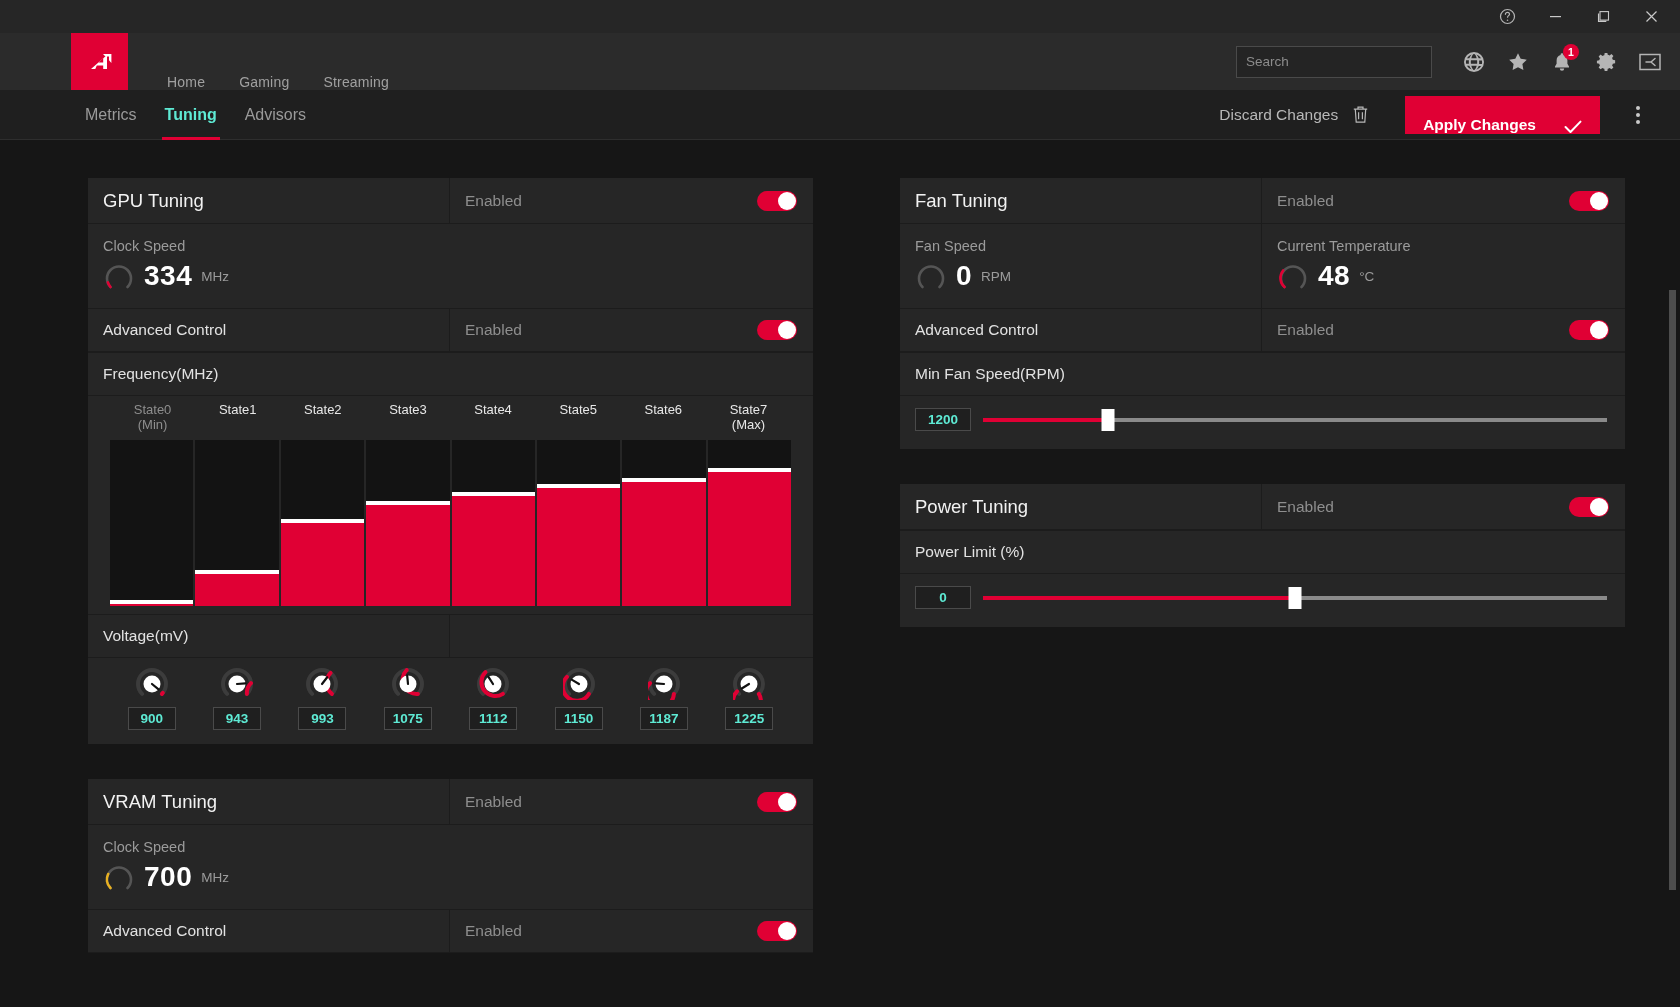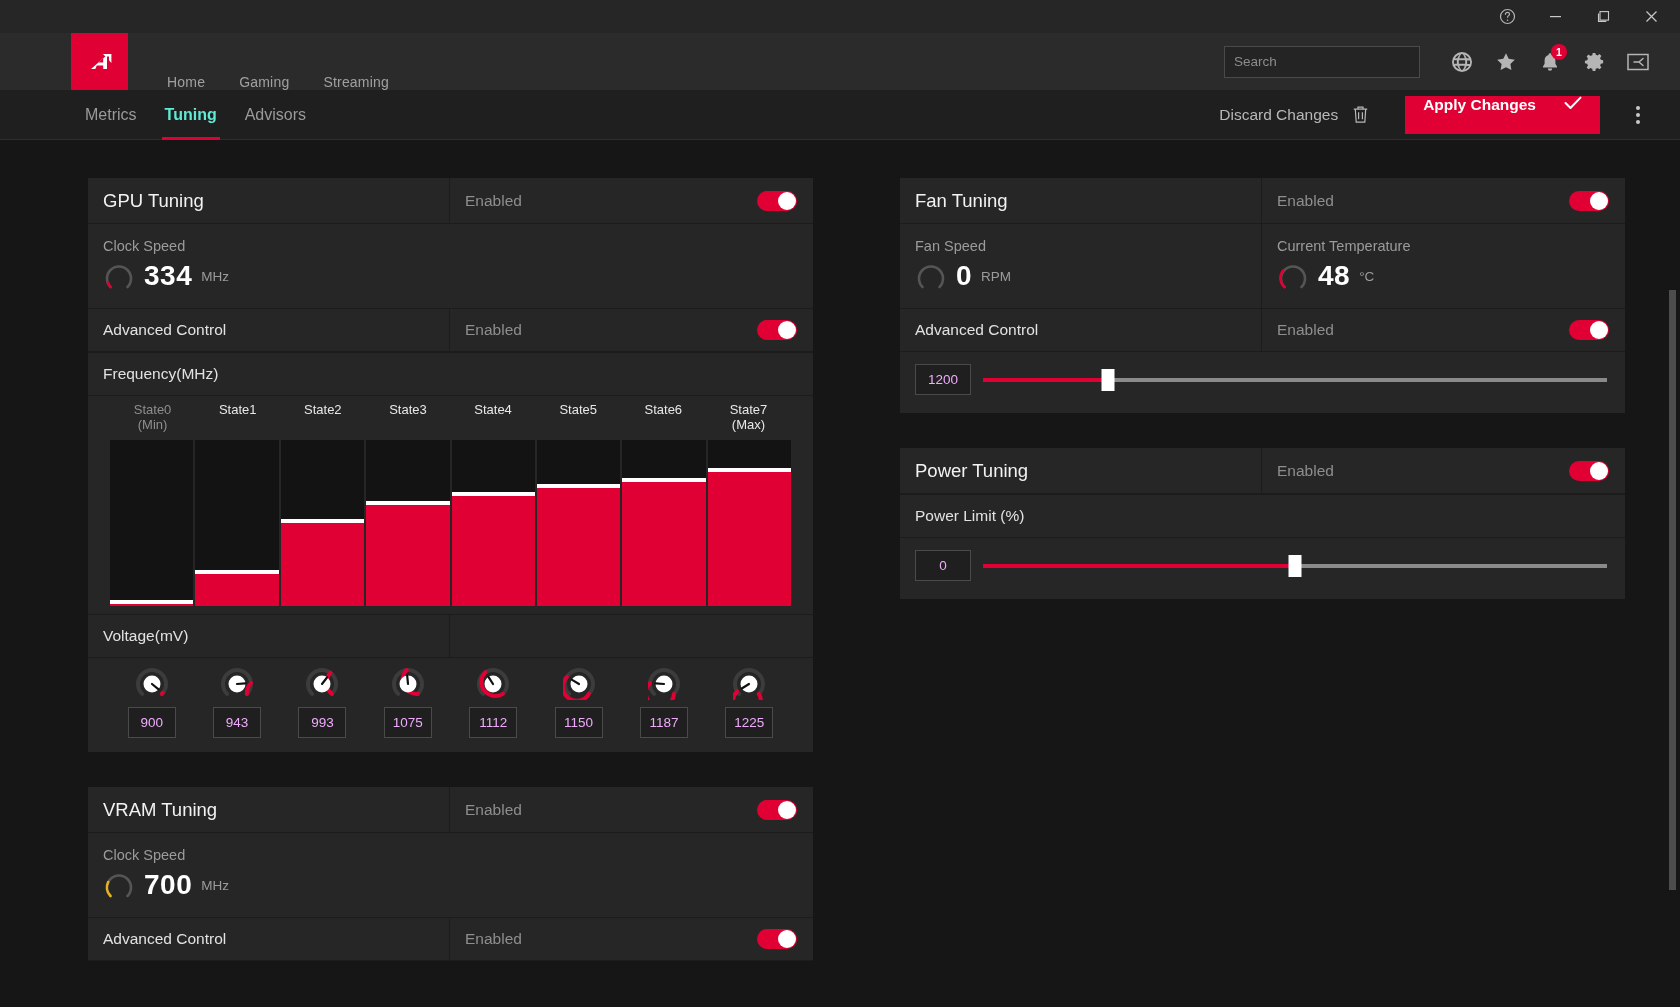--- a/index.html
+++ b/index.html
@@ -40,21 +40,21 @@
     display: flex; align-items: flex-end; padding: 0 17px;
     color: #a0a0a0; font-size: 14px; letter-spacing: .2px;
   }
   .nav-item.active { color: #fff; font-weight: bold; }
   .nav-item.active::after {
     content: ""; position: absolute; left: 14px; right: 14px; bottom: 8px;
     height: 3px; background: #e00034;
   }
   .nav-right {
     margin-left: auto; display: flex; align-items: center; gap: 4px;
-    padding-right: 22px;
+    padding-right: 10px;
   }
   .searchbox {
     width: 196px; height: 32px; border: 1px solid #4a4a4a;
     background: #242424; display: flex; align-items: center;
     padding: 0 9px; margin-right: 18px;
   }
   .searchbox input {
     flex: 1; background: transparent; border: none; outline: none;
     color: #cfcfcf; font-size: 13.5px; font-family: "Liberation Sans", sans-serif;
   }
@@ -90,21 +90,21 @@
   }
   .subnav-right {
     margin-left: auto; display: flex; align-items: center; padding-right: 22px; gap: 12px;
   }
   .discard {
     display: flex; align-items: center; gap: 14px;
     color: #b8b8b8; font-size: 15.5px; padding: 0 8px 0 0;
   }
   .apply-btn {
     background: #e00034; color: #fff; font-weight: bold; font-size: 15.5px;
-    height: 38px; display: flex; align-items: flex-start; gap: 28px;
+    height: 38px; display: flex; align-items: flex-end; gap: 28px;
     padding: 0 18px; margin-left: 16px;
   }
   .kebab {
     width: 40px; height: 40px; display: flex; flex-direction: column;
     align-items: center; justify-content: center; gap: 3px; margin-left: 6px;
   }
   .kebab i { width: 4px; height: 4px; border-radius: 50%; background: #c9c9c9; display: block; }
 
   
   .content {
@@ -176,23 +176,23 @@
     line-height: 15px; padding: 6px 0 8px; white-space: pre-line;
   }
   .chart-head .hcell.dim { color: #8e8e8e; }
   .chart-bars { display: flex; padding: 0 22px; height: 166px; gap: 2px; }
   .bar-wrap { flex: 1; background: #131313; position: relative; }
   .bar-fill { position: absolute; left: 0; right: 0; bottom: 0; background: #e00034; }
   .bar-cap { position: absolute; left: 0; right: 0; height: 4px; background: #fff; }
   .chart-vals { display: flex; padding: 6px 22px 0; gap: 2px; }
   .chart-vals .vcell { flex: 1; display: flex; justify-content: center; }
   .numbox {
-    border: 1px solid #4a4a4a; background: #1f1f1f; color: #f0abfc;
-    font-size: 13.5px; height: 31px; min-width: 56px;
-    display: flex; align-items: center; justify-content: center;
+    border: 1px solid #4a4a4a; background: #1f1f1f; color: #5eead4;
+    font-size: 13.5px; height: 23px; min-width: 56px;
+    display: flex; align-items: center; justify-content: center; font-weight: bold;
   }
 
   
   .knobs { display: flex; padding: 10px 22px 14px; gap: 2px; }
   .knob-cell { flex: 1; display: flex; flex-direction: column; align-items: center; gap: 7px; }
 
   
   .slider-row { display: flex; align-items: center; padding: 12px 18px 18px 15px; gap: 12px; }
   .slider-track {
     flex: 1; height: 4px; background: #8a8a8a; position: relative;
@@ -561,20 +561,21 @@
       </div>
 
       <div class="row-split">
         <div class="label">Advanced Control</div>
         <div class="value">
           <span>Enabled</span>
           <span class="toggle"></span>
         </div>
       </div>
 
+      <div class="row-plain">Min Fan Speed(RPM)</div>
 
       <div class="slider-row">
         <span class="numbox">1200</span>
         <span class="slider-track">
           <span class="slider-fill" id="fan-fill" style="width: 20%;"></span>
           <span class="slider-thumb" id="fan-thumb" style="left: 20%;"></span>
         </span>
       </div>
     </div>
 

